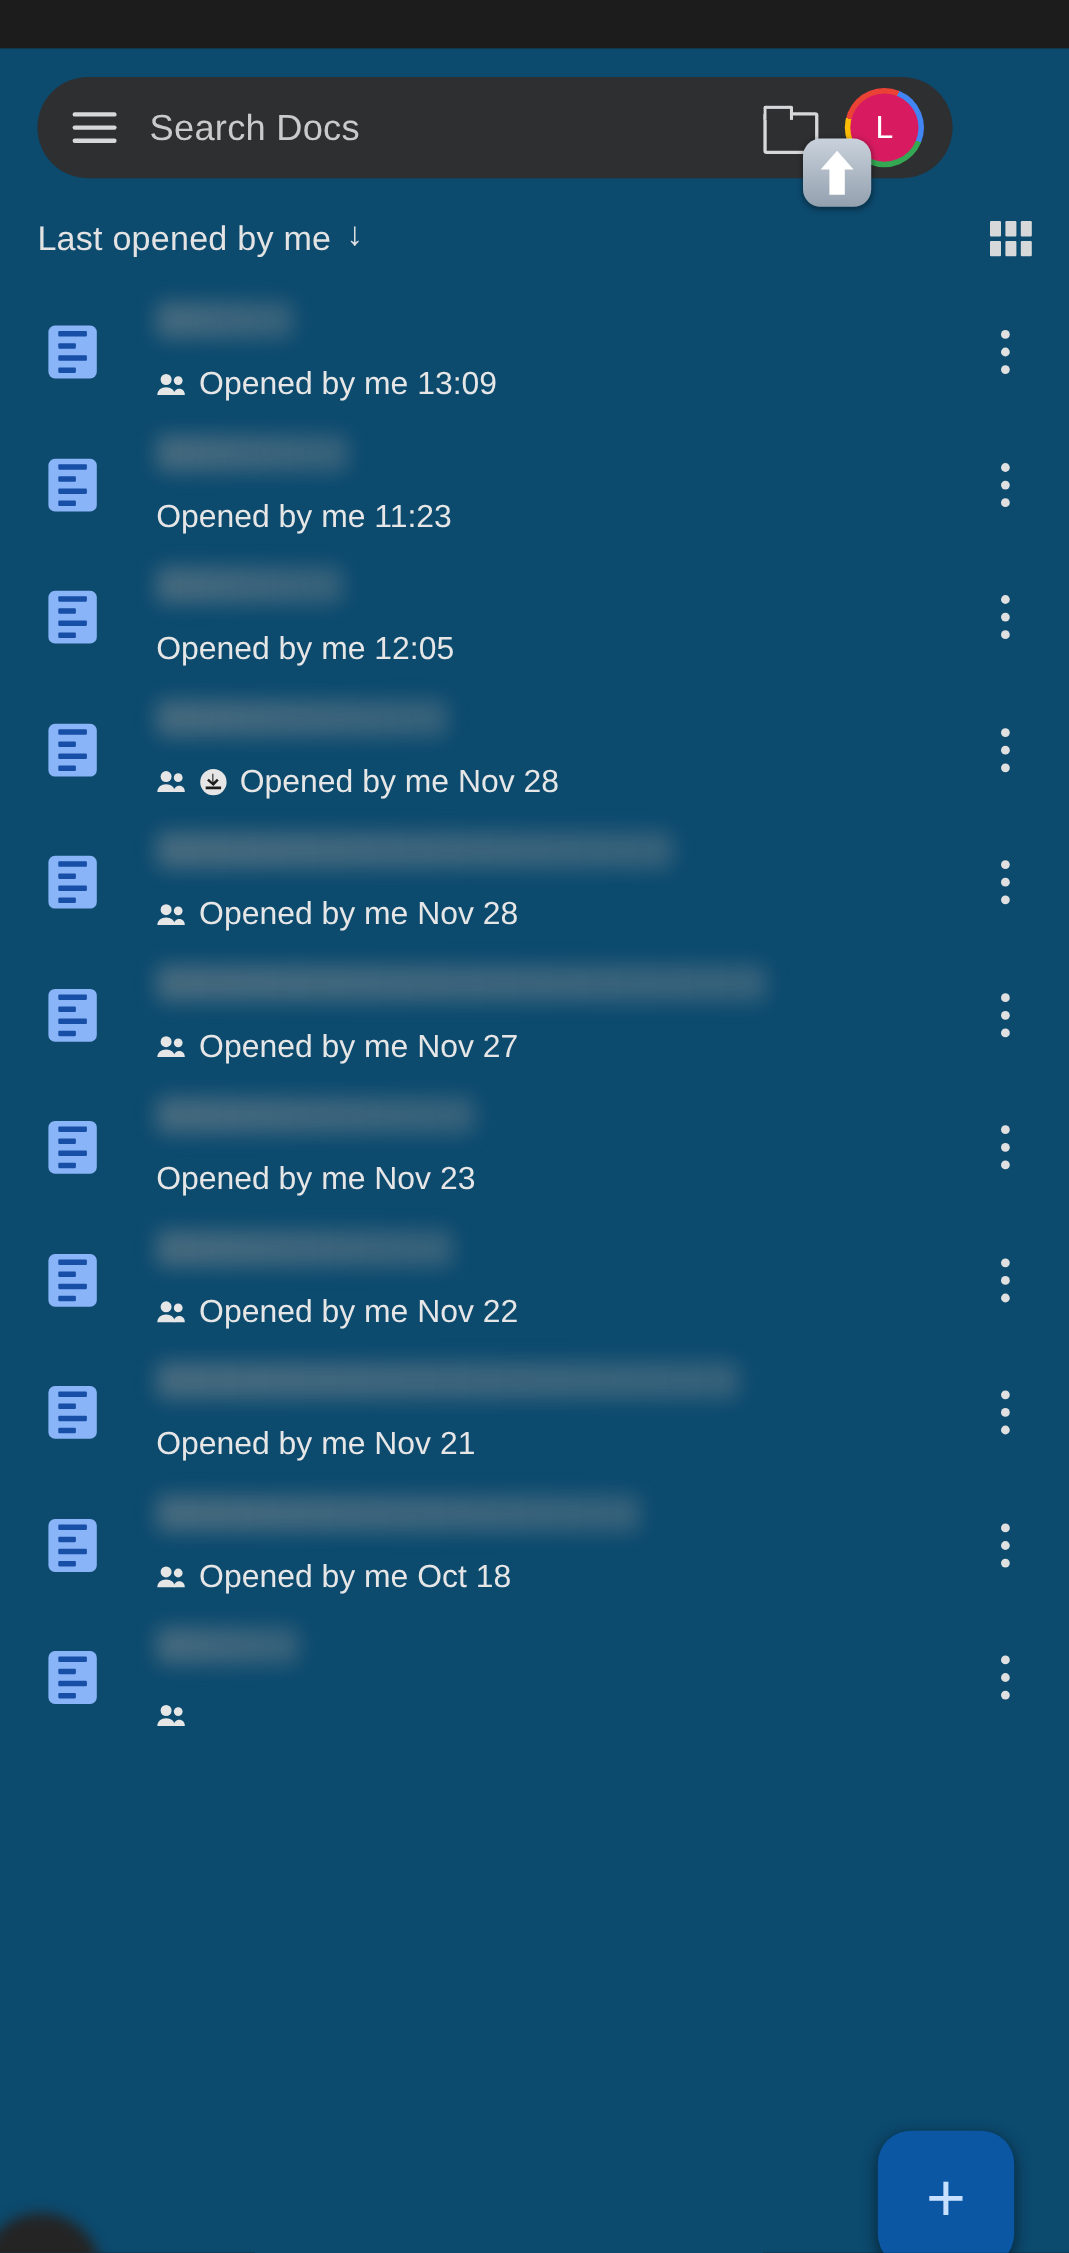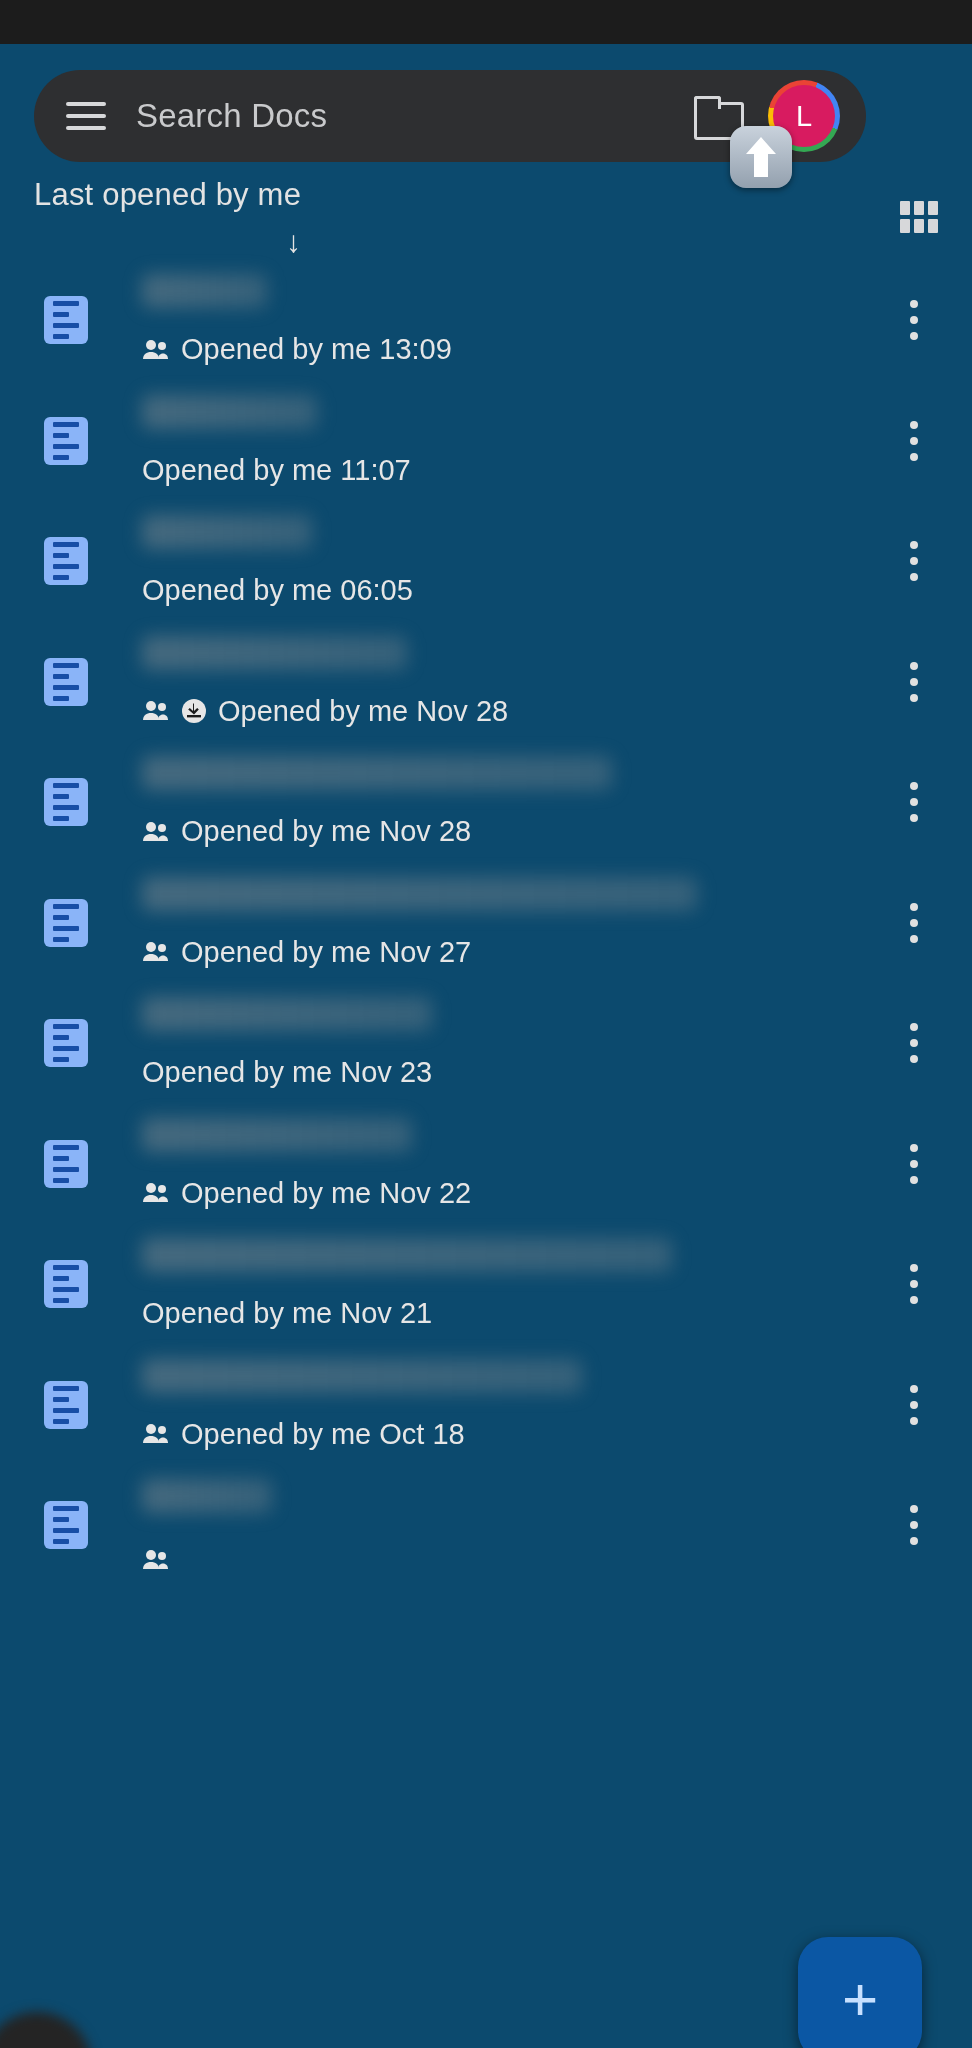--- a/index.html
+++ b/index.html
@@ -62,21 +62,21 @@
   }
   .cursor-chip svg{ display:block; }
 
   
   .sortrow{
     position:absolute; left:0; top:143px; width:972px; height:60px;
     display:flex; align-items:center; padding:0 34px;
   }
   .sort-label{
     color:#e3e3e3; font-size:31px; letter-spacing:.2px;
-    display:flex; align-items:flex-end; gap:14px;flex-direction:column;
+    display:flex; align-items:flex-start; gap:14px;
   }
   .sort-arrow{ font-size:30px; color:#e3e3e3; line-height:1; }
   .grid-icon{
     margin-left:auto; width:38px; height:32px;
     display:grid; grid-template-columns:repeat(3,1fr); grid-template-rows:repeat(2,1fr);
     gap:4px;
   }
   .grid-icon i{ display:block; background:#d7d8da; border-radius:1px; }
 
   
@@ -202,40 +202,40 @@
       <div class="doc-row">
         <div class="doc-icon">
           <b></b>
           <b class="short"></b>
           <b></b>
           <b class="short"></b>
         </div>
         <div class="doc-body">
           <div class="doc-title" style="width: 175px;"></div>
           <div class="doc-sub">
-            <span>Opened by me 11:07</span>
+            <span>Opened by me 11:23</span>
           </div>
         </div>
         <div class="kebab">
           <i></i>
           <i></i>
           <i></i>
         </div>
       </div>
       <div class="doc-row">
         <div class="doc-icon">
           <b></b>
           <b class="short"></b>
           <b></b>
           <b class="short"></b>
         </div>
         <div class="doc-body">
           <div class="doc-title" style="width: 170px;"></div>
           <div class="doc-sub">
-            <span>Opened by me 06:05</span>
+            <span>Opened by me 12:05</span>
           </div>
         </div>
         <div class="kebab">
           <i></i>
           <i></i>
           <i></i>
         </div>
       </div>
       <div class="doc-row">
         <div class="doc-icon">

